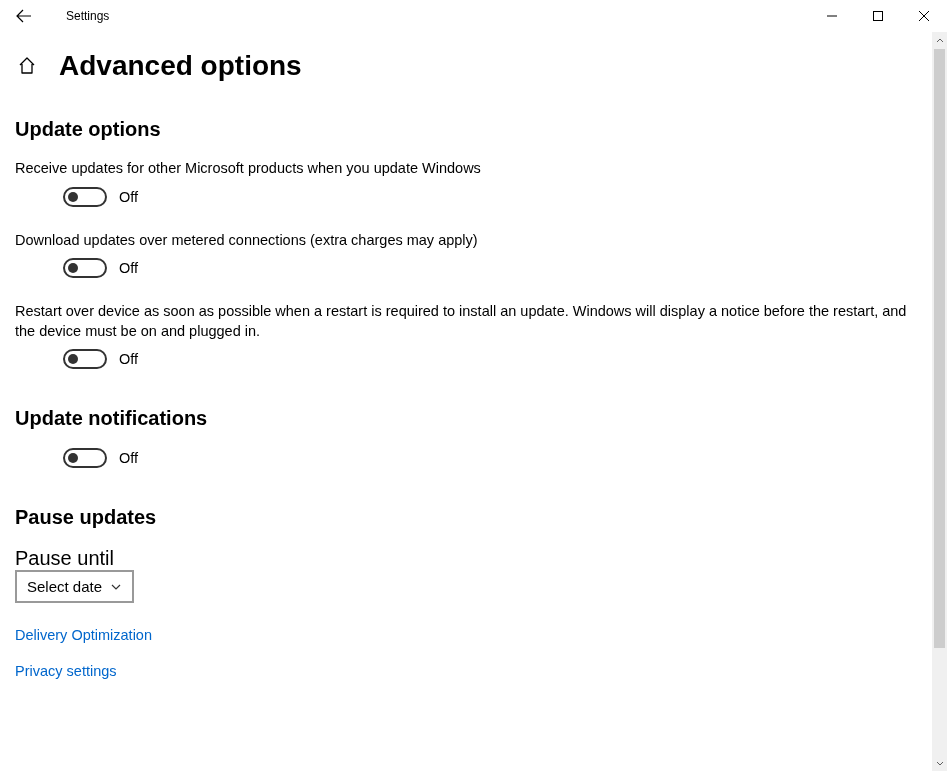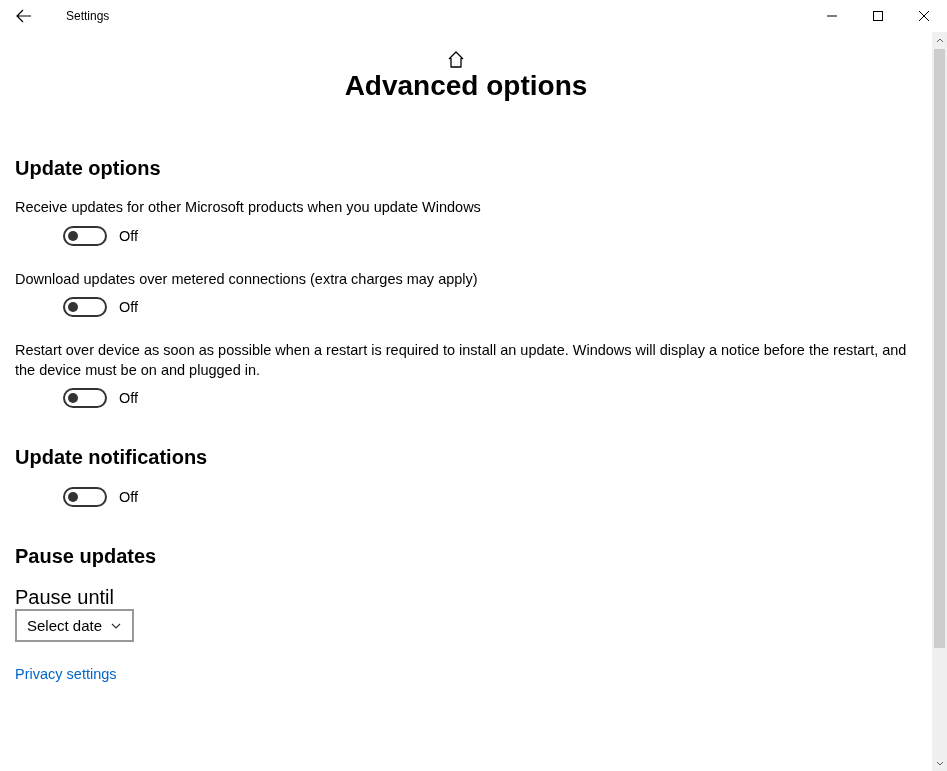--- a/index.html
+++ b/index.html
@@ -45,22 +45,21 @@
     right: 15px;
     bottom: 0;
     overflow: hidden;
   }
   .content {
     padding: 18px 15px 20px 15px;
   }
   .header {
     display: flex;
     align-items: center;
-    margin-bottom: 55px;
-    flex-direction: column;
+    margin-bottom: 36px;
   }
   .home-icon {
     width: 20px;
     height: 20px;
     margin-right: 22px;
     margin-left: 2px;
   }
   .page-title {
     font-size: 28px;
     font-weight: 600;
@@ -246,20 +245,21 @@
     <div class="pause-label">Pause until</div>
     <div class="select-box">
       <span>Select date</span>
       <span class="chev">
         <svg width="12" height="12" viewBox="0 0 12 12">
             <path d="M2 4 L6 8 L10 4" stroke="#333" stroke-width="1.2" fill="none"></path>
           </svg>
       </span>
     </div>
 
+    <a class="link">Delivery Optimization</a>
     <a class="link">Privacy settings</a>
 
   </div>
 </div>
 
 <div class="scrollbar">
   <div class="scroll-arrow">
     <svg width="8" height="8" viewBox="0 0 8 8">
         <path d="M1 5 L4 2 L7 5" stroke="#606060" stroke-width="1" fill="none"></path>
       </svg>

